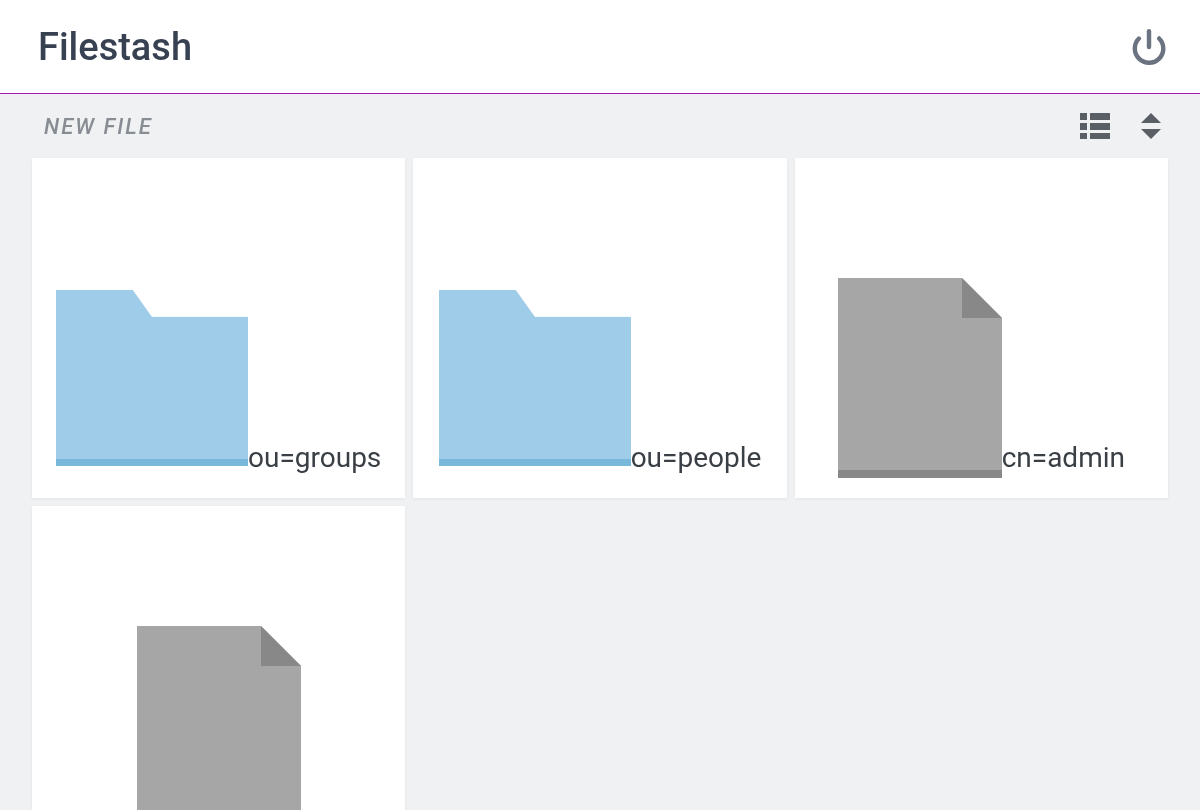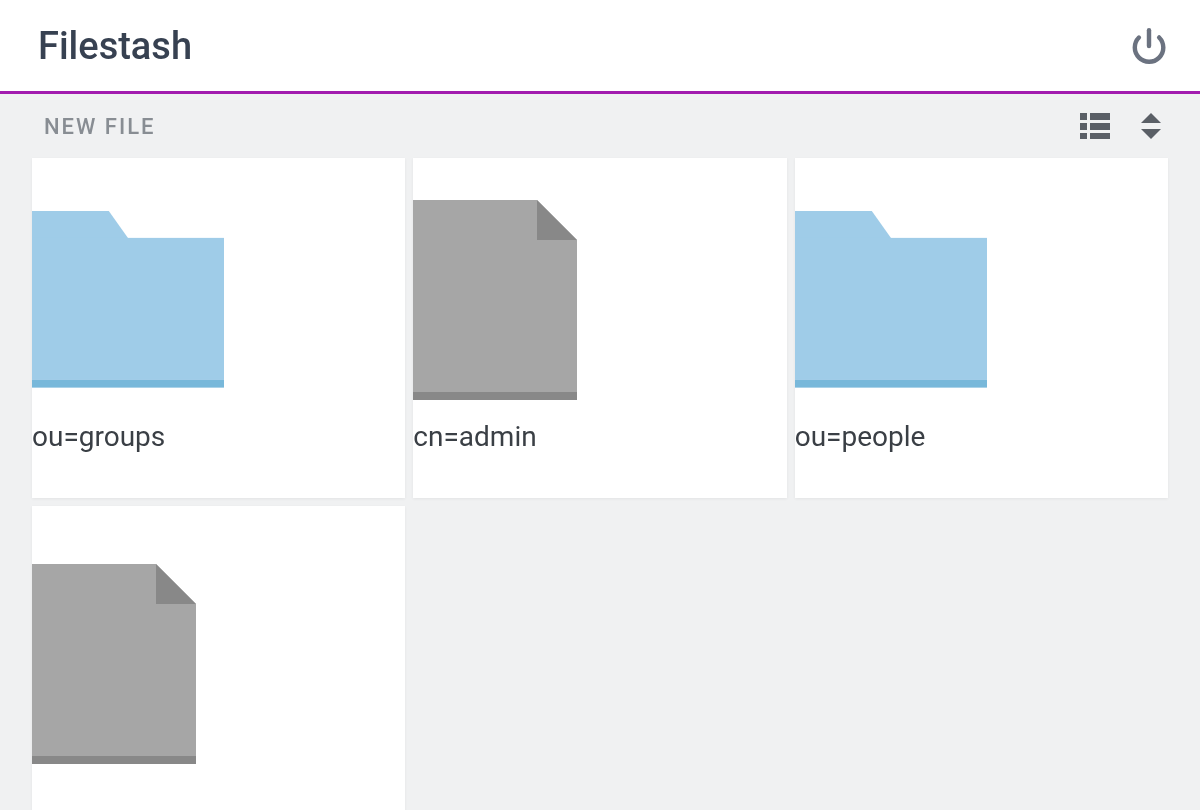--- a/index.html
+++ b/index.html
@@ -14,21 +14,21 @@
       height: 810px;
       overflow: hidden;
     }
     .header {
       background: #ffffff;
       height: 94px;
       display: flex;
       align-items: center;
       justify-content: space-between;
       padding: 0 32px 0 38px;
-      border-bottom: 3px solid #a21caf;
+      border-bottom: 1px solid #a21caf;
     }
     .app-title {
       font-size: 38px;
       font-weight: 500;
       color: #374151;
     }
     .power-icon {
       color: #6b7280;
       cursor: pointer;
       display: flex;
@@ -37,20 +37,21 @@
     .toolbar {
       height: 64px;
       display: flex;
       align-items: center;
       justify-content: space-between;
       padding: 0 38px 0 44px;
     }
     .toolbar-left {
       display: flex;
       gap: 34px;
+      font-style: italic;
     }
     .toolbar-btn {
       color: #888d93;
       font-size: 22px;
       font-weight: 500;
       letter-spacing: 2px;
       cursor: pointer;
       user-select: none;
     }
     .toolbar-right {
@@ -70,22 +71,22 @@
     }
     .grid {
       display: grid;
       grid-template-columns: repeat(3, 1fr);
       gap: 8px;
     }
     .card {
       background: #ffffff;
       height: 340px;
       display: flex;
-      flex-direction: column;
-      align-items: flex-start;
+      flex-direction: row;
+      align-items: flex-end;
       justify-content: center;
       cursor: pointer;
       box-shadow: 0 1px 3px rgba(0,0,0,0.06);
     }
     .card-icon {
       height: 240px;
       display: flex;
       align-items: center;
       justify-content: center;
     }
@@ -147,38 +148,38 @@
           <polygon points="0,0 40,0 50,14 0,14" fill="#9fcce8"></polygon>
           <rect x="0" y="14" width="100" height="74" fill="#9fcce8"></rect>
           <rect x="0" y="88" width="100" height="4" fill="#78b8da"></rect>
         </svg>
       </div>
       <div class="card-label">ou=groups</div>
     </div>
 
     <div class="card">
       <div class="card-icon">
+        <svg class="folder-svg" viewBox="0 0 100 92">
+          <polygon points="0,0 40,0 50,14 0,14" fill="#9fcce8"></polygon>
+          <rect x="0" y="14" width="100" height="74" fill="#9fcce8"></rect>
+          <rect x="0" y="88" width="100" height="4" fill="#78b8da"></rect>
+        </svg>
+      </div>
+      <div class="card-label">ou=people</div>
+    </div>
+
+    <div class="card">
+      <div class="card-icon">
         <svg class="file-svg" viewBox="0 0 82 100">
           <polygon points="0,0 62,0 82,20 82,100 0,100" fill="#a6a6a6"></polygon>
           <polygon points="62,0 82,20 62,20" fill="#888888"></polygon>
           <rect x="0" y="96" width="82" height="4" fill="#888888"></rect>
         </svg>
       </div>
       <div class="card-label">cn=admin</div>
-    </div>
-
-    <div class="card">
-      <div class="card-icon">
-        <svg class="folder-svg" viewBox="0 0 100 92">
-          <polygon points="0,0 40,0 50,14 0,14" fill="#9fcce8"></polygon>
-          <rect x="0" y="14" width="100" height="74" fill="#9fcce8"></rect>
-          <rect x="0" y="88" width="100" height="4" fill="#78b8da"></rect>
-        </svg>
-      </div>
-      <div class="card-label">ou=people</div>
     </div>
 
     <div class="card">
       <div class="card-icon">
         <svg class="file-svg" viewBox="0 0 82 100">
           <polygon points="0,0 62,0 82,20 82,100 0,100" fill="#a6a6a6"></polygon>
           <polygon points="62,0 82,20 62,20" fill="#888888"></polygon>
           <rect x="0" y="96" width="82" height="4" fill="#888888"></rect>
         </svg>
       </div>

